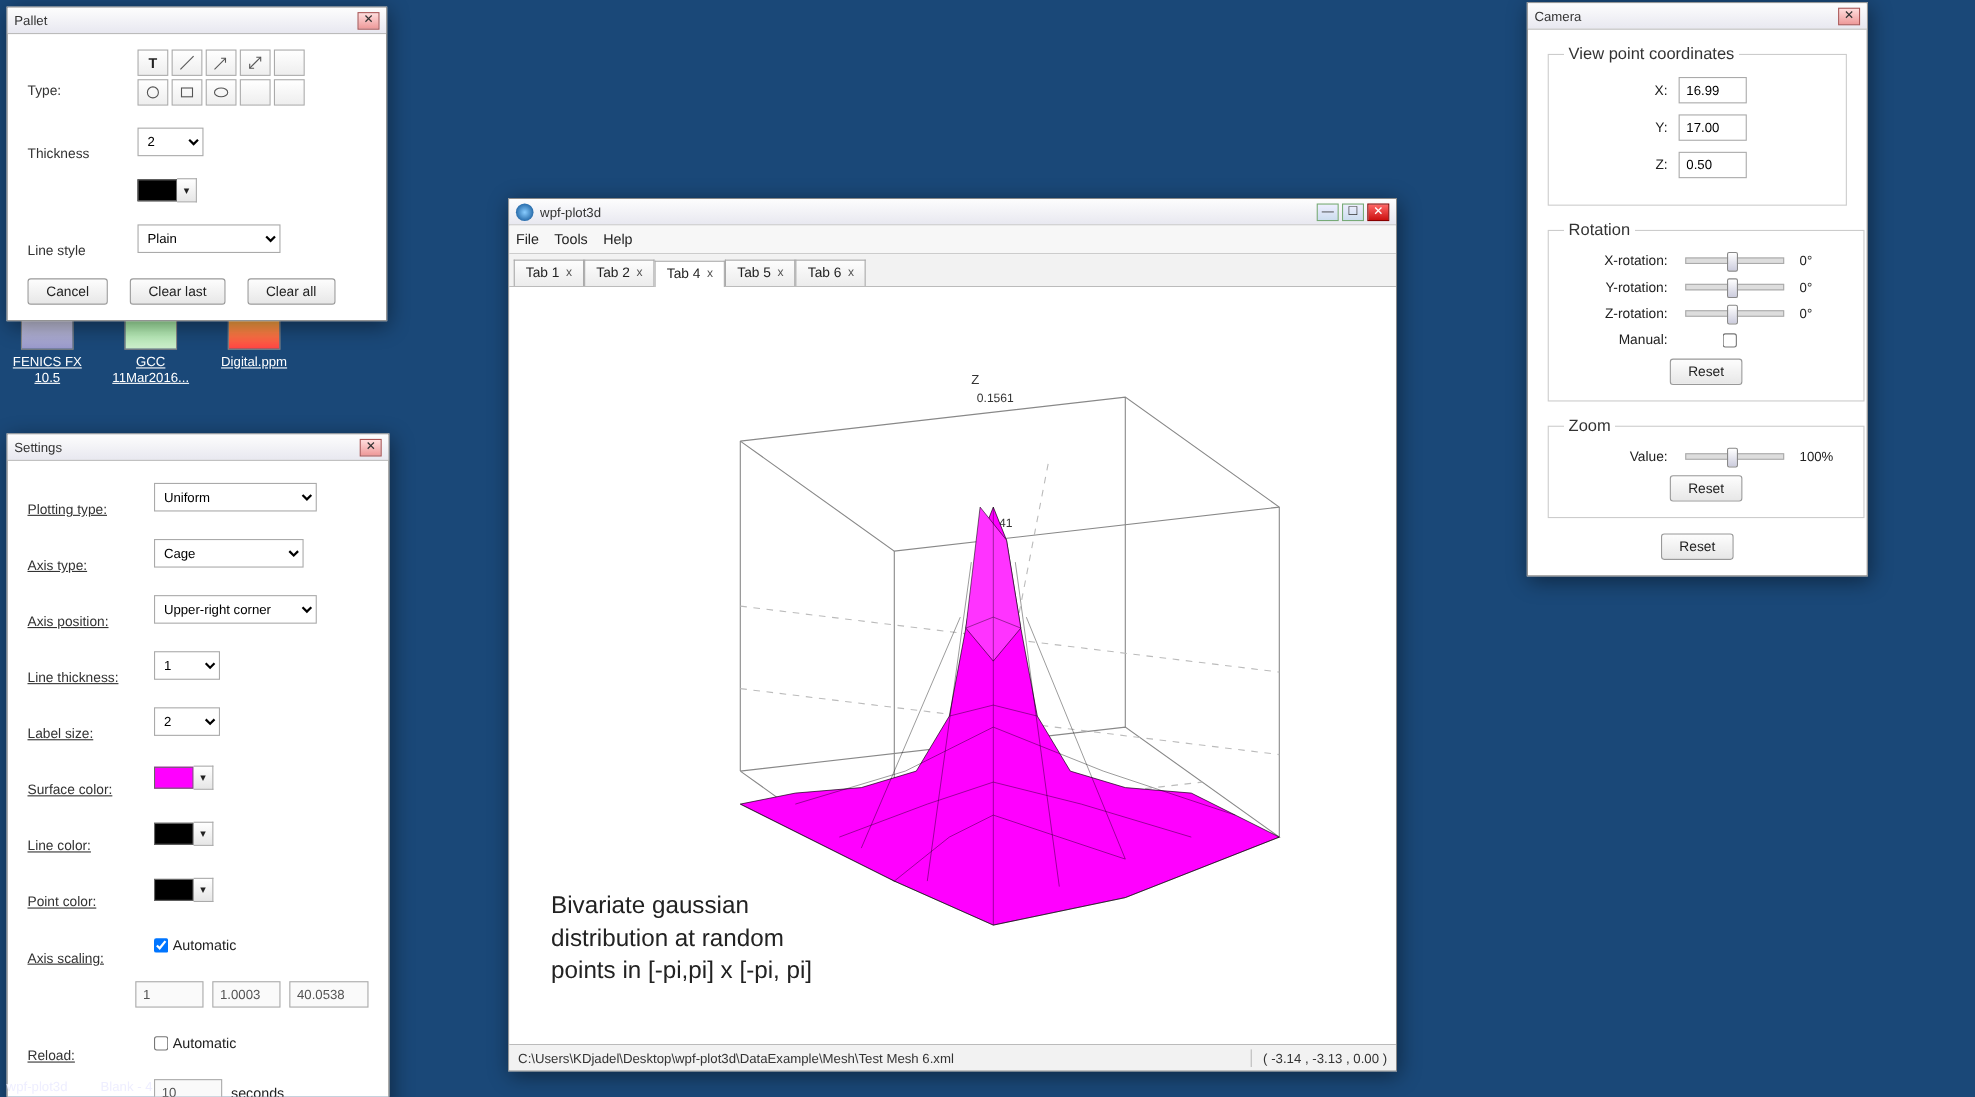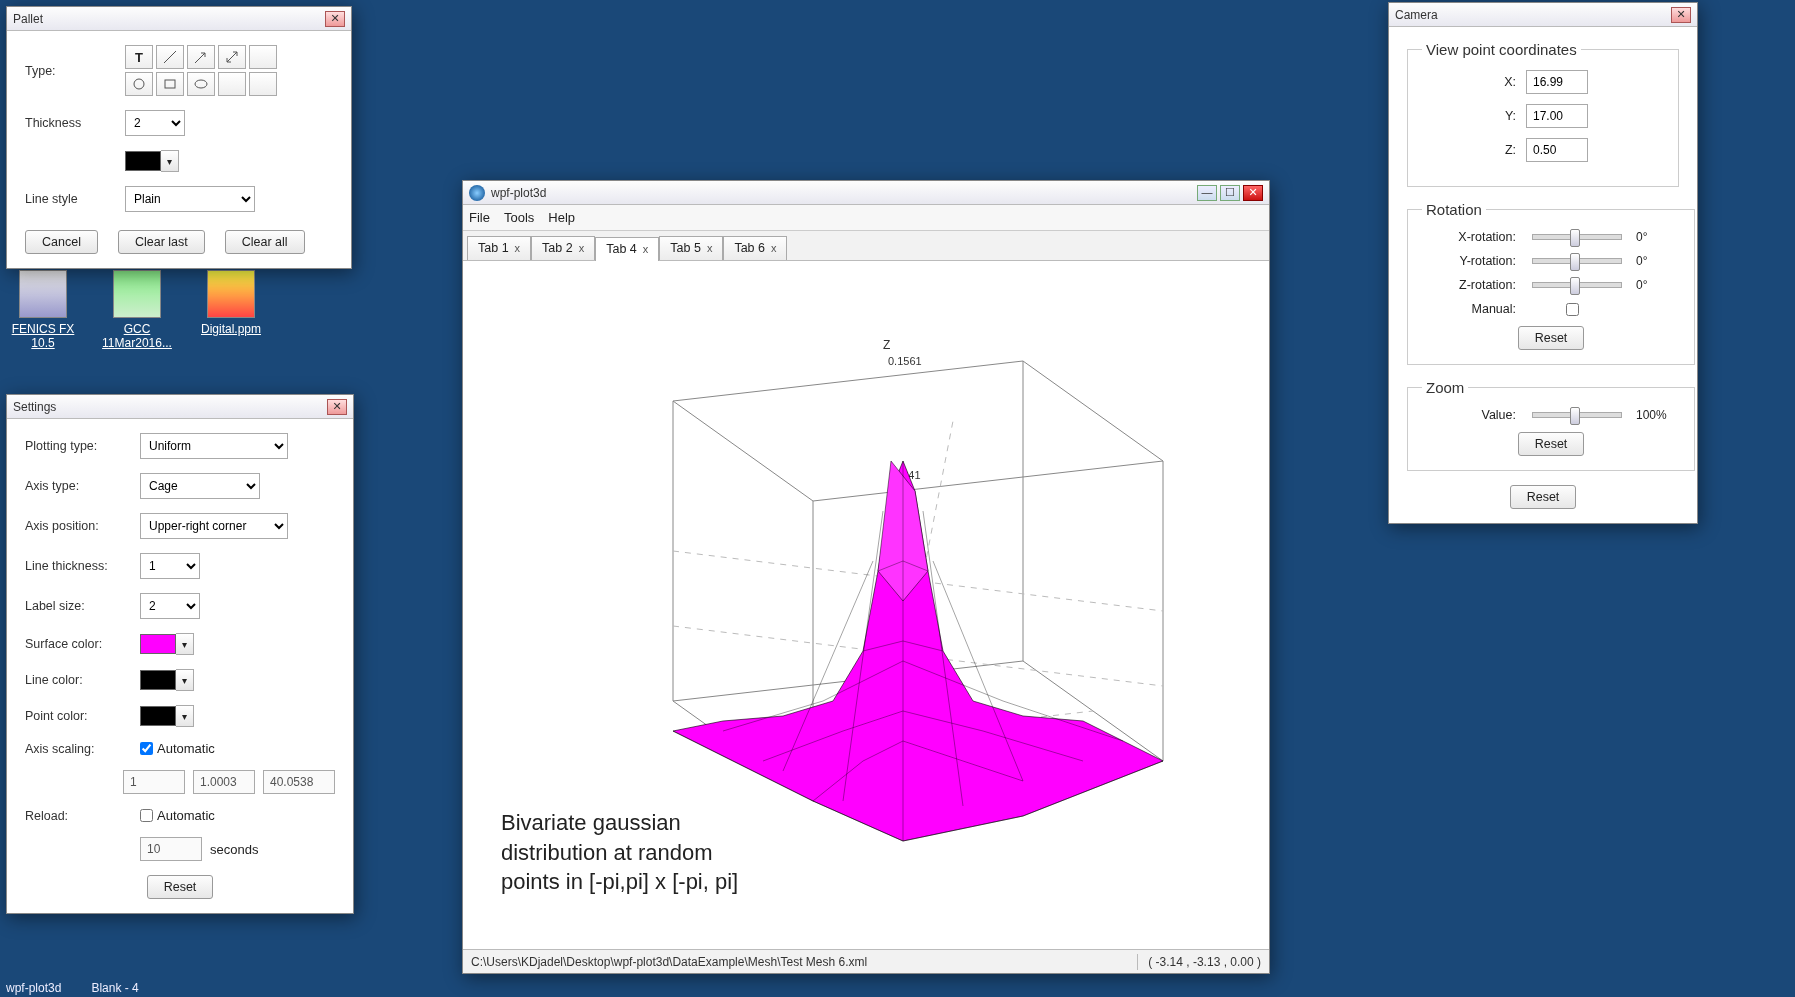--- a/index.html
+++ b/index.html
@@ -39,22 +39,22 @@
     color:#333;
   }
   .titlebar .tb-title{flex:1;}
   .tb-btn { width:20px; height:16px; margin-left:3px; border:1px solid #7a7; background:linear-gradient(#eef,#cde); display:flex; align-items:center; justify-content:center; font-size:11px; line-height:1; cursor:pointer;}
   .tb-close{border-color:#a55; background:linear-gradient(#fdd,#e99);}
   .tb-close.red{background:linear-gradient(#f66,#c11); border-color:#800; color:#fff;}
 
   .win-body { padding: 14px 18px; }
 
   .row { display:flex; align-items:center; margin-bottom:14px; }
-  .row label { width:100px; font-size:12.5px; color:#333; }
-  .row label.wide{width:115px;}
+  .row label { width:100px; font-size:12.5px; color:#333;margin-top:23px; }
+  .row label.wide{width:115px;text-decoration:underline;}
   select, input[type=text] {
     font-family:inherit; font-size:12px;
     border:1px solid #aaa; background:#fff; padding:2px 4px; height:24px;
   }
   select{height:26px;}
   .btn {
     display:inline-block;
     padding:4px 16px;
     background:linear-gradient(#fdfdfd,#e7e7e7);
     border:1px solid #999; border-radius:3px;
@@ -199,21 +199,21 @@
     <span class="tb-title">Settings</span>
     <span class="tb-btn tb-close">✕</span>
   </div>
   <div class="win-body">
     <div class="row">
         <label class="wide">Plotting type:</label>
       <select style="width:148px"><option>Uniform</option></select>
       </div>
     <div class="row">
         <label class="wide">Axis type:</label>
-      <select style="width:120px"><option>Cage</option></select>
+      <select style="width:136px"><option>Cage</option></select>
       </div>
     <div class="row">
         <label class="wide">Axis position:</label>
       <select style="width:148px"><option>Upper-right corner</option></select>
       </div>
     <div class="row">
         <label class="wide">Line thickness:</label>
       <select style="width:60px"><option>1</option></select>
       </div>
     <div class="row">

